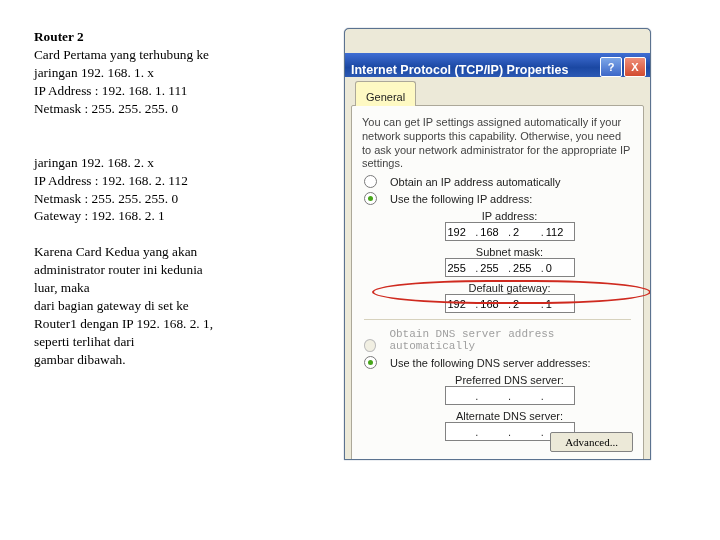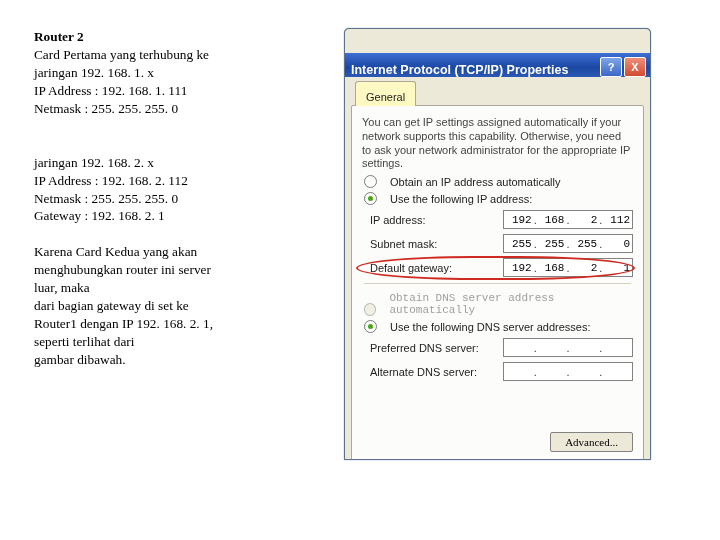--- a/index.html
+++ b/index.html
@@ -32,26 +32,26 @@
  margin-top:-1px;padding:10px 10px 8px 10px;height:340px;position:relative;}
 
 .desc{color:#444;line-height:1.25;}
 .radio-row{display:flex;align-items:flex-end;gap:13px;margin:4px 0 4px 2px;}
 .radio-row.disabled{color:#9f9f9f;font-family:Liberation Mono, monospace;}
 .radio{width:11px;height:11px;border:1px solid #7a7a7a;border-radius:50%;
  display:flex;align-items:center;justify-content:center;background:#fff;}
 .radio.disabled{border-color:#bcbcbc;background:#f1efe2;}
 .radio .dot{width:5px;height:5px;background:#47a61a;border-radius:50%;}
 
-.fieldrow{display:flex;align-items:center;margin:5px 0 5px 8px;}
+.fieldrow{display:flex;align-items:center;margin:5px 0 5px 24px;flex-direction:column;}
 .fieldrow .lbl{flex:1;}
 .ipbox{width:128px;height:17px;border:1px solid #828282;background:#fff;
  display:flex;align-items:center;}
-.oct{flex:1;border:none;background:transparent;text-align:right;
- font-family:Liberation Mono, monospace;font-size:11px;width:24px;outline:none;}
+.oct{flex:1;border:none;background:transparent;text-align:left;
+ font-family:Liberation Sans, sans-serif;font-size:11px;width:24px;outline:none;}
 .dot-sep{color:#333;}
 
 .sep{height:1px;background:#d7d2bd;margin:6px 2px 8px 2px;}
 
 .circle-mark{position:absolute;border:2px solid #cf2a1f;border-radius:50%/60%;
  width:275px;height:20px;pointer-events:none;}
 
 .adv{position:absolute;bottom:12px;right:10px;}
 .btn{border:1px solid #828282;border-radius:2px;background:#ece9d8;
  padding:3px 14px;font-size:11px;font-family:Tahoma;}
@@ -75,21 +75,21 @@
     </p>
     <p>
       <br>
       <span>jaringan 192. 168. 2. x</span><br>
       <span>IP Address : 192. 168. 2. 112</span><br>
       <span>Netmask : 255. 255. 255. 0</span><br>
       <span>Gateway : 192. 168. 2. 1</span>
     </p>
     <p>
       <span>Karena Card Kedua yang akan</span><br>
-      <span>menghubungkan router ini server</span><br>
+      <span>administrator router ini kedunia</span><br>
       <span>luar, maka</span><br>
       <span>dari bagian gateway di set ke</span><br>
       <span>Router1 dengan IP 192. 168. 2. 1,</span><br>
       <span>seperti terlihat dari</span><br>
       <span>gambar dibawah.</span>
     </p>
   </div>
 
   <div class="win">
     <div class="titlebar">

